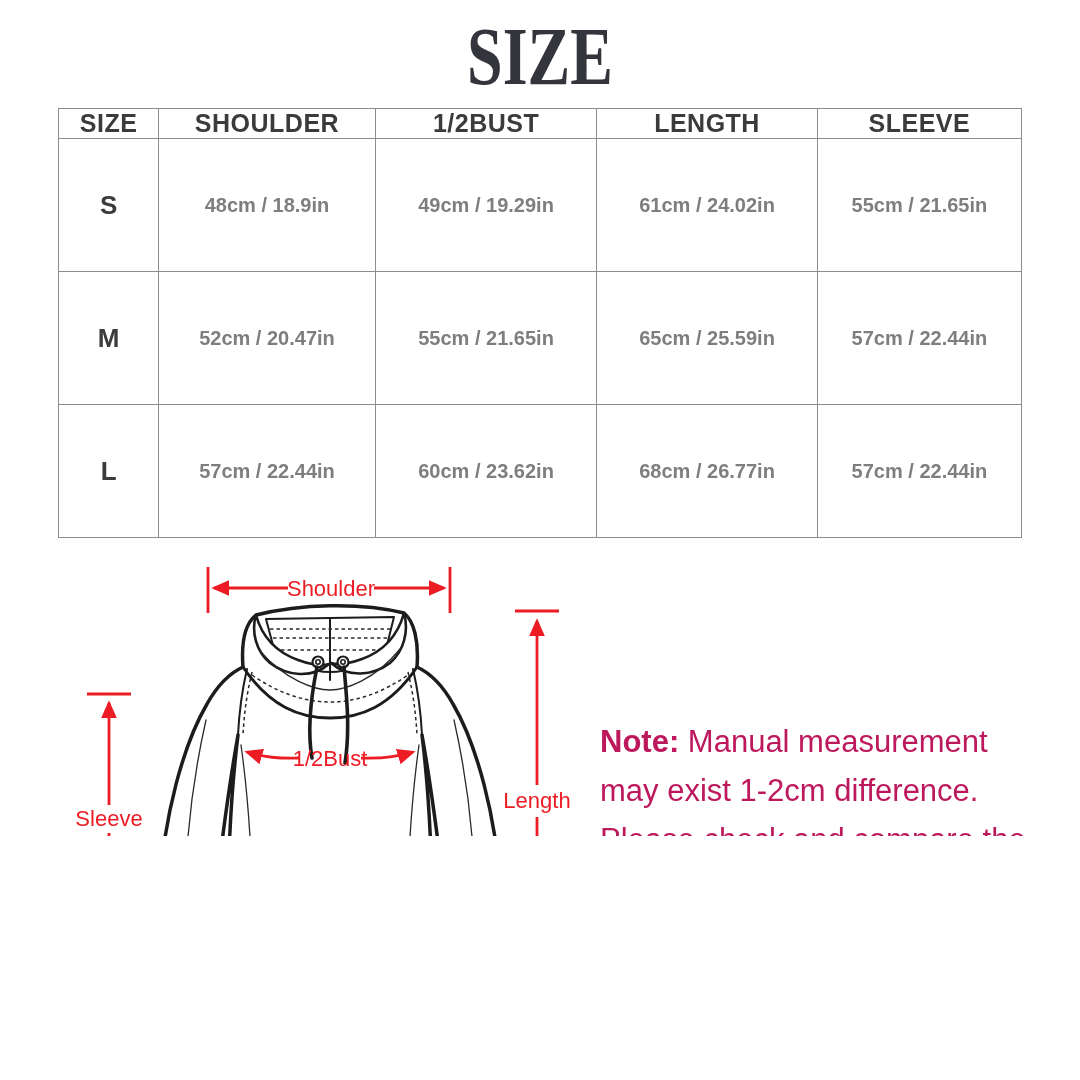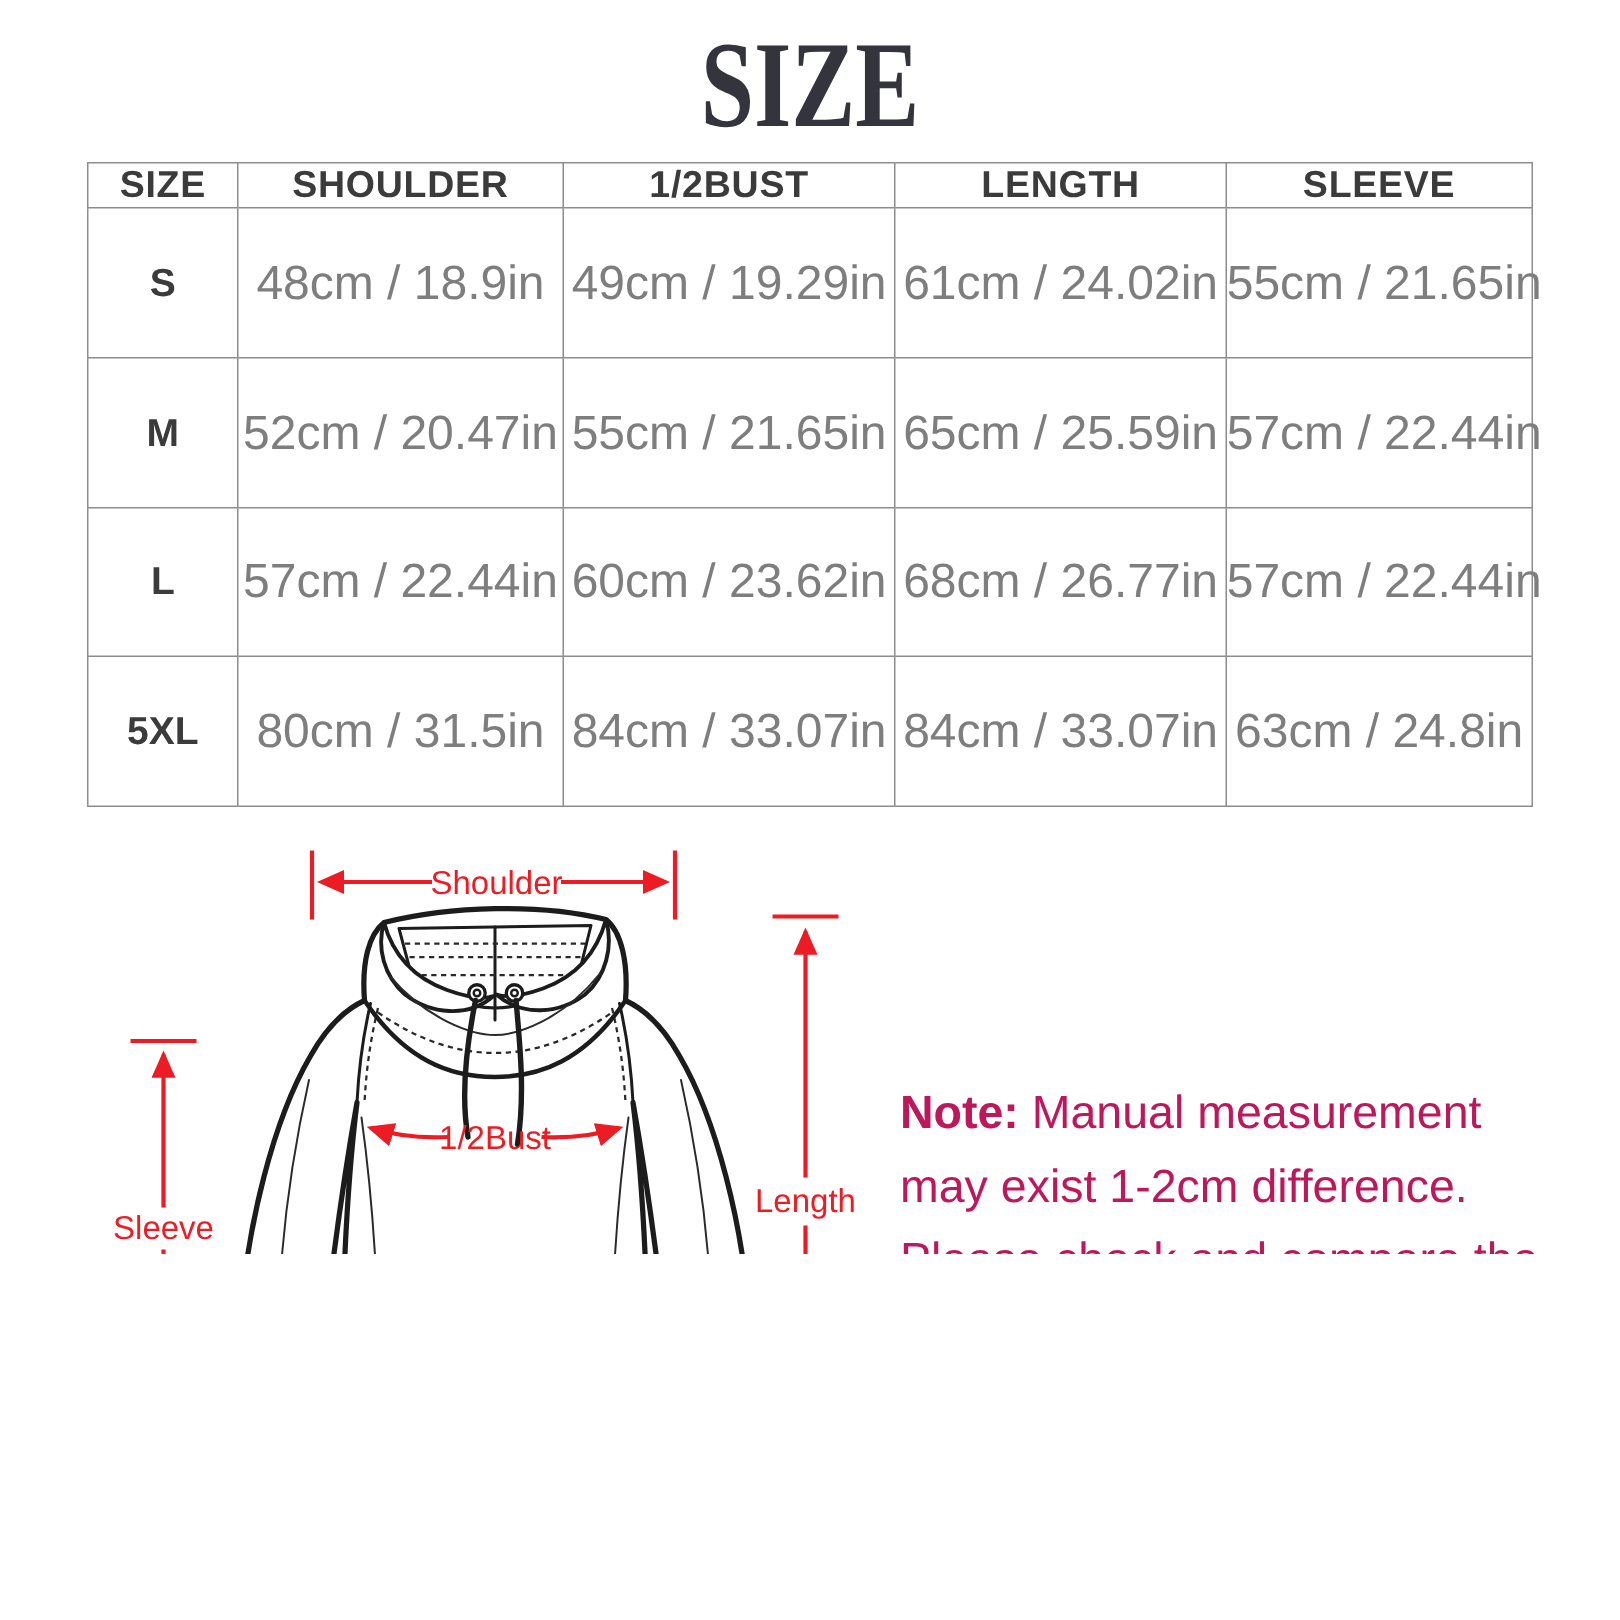--- a/index.html
+++ b/index.html
@@ -10,21 +10,21 @@
   .title{position:absolute;top:16px;left:0;width:1080px;text-align:center;margin:0;
          font-family:"Liberation Serif", serif;font-weight:bold;font-size:82px;line-height:1;
          color:#34343c;transform:scaleX(.78);transform-origin:50% 50%;}
 
   
   table.size-table{position:absolute;left:58px;top:108px;width:964px;height:430px;
         border-collapse:collapse;table-layout:fixed;}
   .size-table th,.size-table td{border:1.5px solid #8d8d8d;text-align:center;
         vertical-align:middle;padding:0;white-space:nowrap;}
   .size-table th{font-size:25px;font-weight:bold;color:#3b3b3b;letter-spacing:.5px;}
-  .size-table td{font-size:32px;font-weight:normal;color:#7e7e7e;}
+  .size-table td{font-size:20px;font-weight:bold;color:#7e7e7e;}
   .size-table td:first-child{font-size:26px;font-weight:bold;color:#3b3b3b;}
 
   
   .diagram{position:absolute;left:60px;top:555px;width:540px;height:465px;}
   .ink{stroke:#1c1c1c;fill:none;stroke-linecap:round;stroke-linejoin:round;}
   .fillw{fill:#ffffff;}
   .thin{stroke-width:1.3;stroke:#2a2a2a;}
   .dash{stroke:#2a2a2a;stroke-width:1.5;stroke-dasharray:3.5 3;fill:none;}
   .red-line{stroke:#ed1c24;stroke-width:2.8;fill:none;stroke-linecap:butt;}
   .red-text{fill:#ed1c24;font-family:"Liberation Sans", sans-serif;font-size:22px;}
@@ -72,27 +72,20 @@
           <td>55cm / 21.65in</td>
           <td>65cm / 25.59in</td>
           <td>57cm / 22.44in</td>
         </tr>
         <tr>
           <td>L</td>
           <td>57cm / 22.44in</td>
           <td>60cm / 23.62in</td>
           <td>68cm / 26.77in</td>
           <td>57cm / 22.44in</td>
-        </tr>
-        <tr>
-          <td>5XL</td>
-          <td>80cm / 31.5in</td>
-          <td>84cm / 33.07in</td>
-          <td>84cm / 33.07in</td>
-          <td>63cm / 24.8in</td>
         </tr>
       </tbody>
   </table>
 
   <svg class="diagram" viewBox="0 0 540 465">
     <defs>
       <marker id="ah" viewBox="0 0 10 10" refX="8.5" refY="5" markerWidth="6.5" markerHeight="6.5" orient="auto-start-reverse">
         <path d="M0,0.6 L10,5 L0,9.4 Z" fill="#ed1c24"></path>
       </marker>
     </defs>

